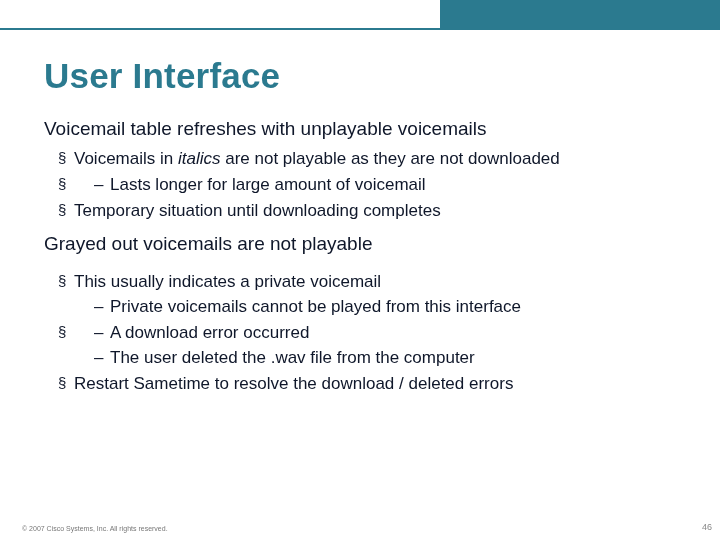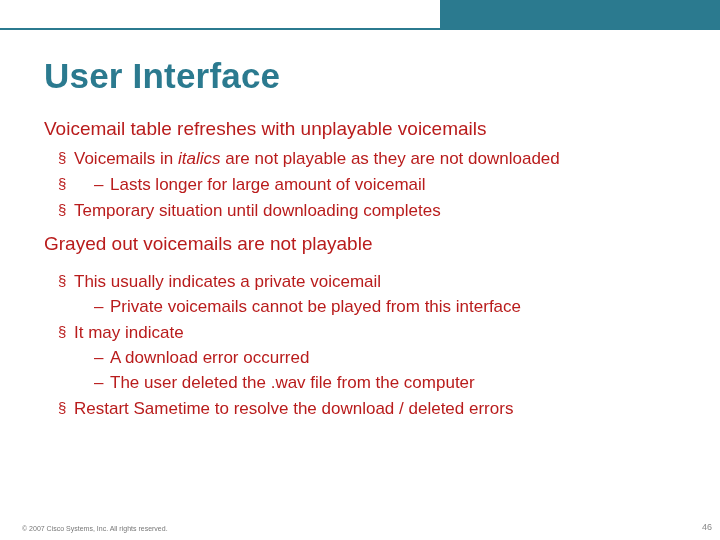--- a/index.html
+++ b/index.html
@@ -2,21 +2,21 @@
 <html><head>
 <meta charset="utf-8">
 <style>
   * { margin: 0; padding: 0; box-sizing: border-box; }
   html, body { width: 720px; height: 540px; font-family: Arial, Helvetica, sans-serif; background: #fff; }
   .slide { width: 720px; height: 540px; position: relative; }
   .topbar { position: absolute; left: 0; top: 0; width: 100%; height: 28px; background: #fff; }
   .topbar-right { position: absolute; right: 0; top: 0; height: 28px; width: 280px; background: #2b7a8f; }
   .topbar-line { position: absolute; left: 0; top: 28px; width: 100%; height: 2px; background: #2b7a8f; }
   .title { position: absolute; left: 44px; top: 56px; font-size: 35px; font-weight: bold; color: #2b7a8f; letter-spacing: 0.2px; }
-  .content { position: absolute; left: 44px; top: 118px; right: 30px; color: #b91c1c; }
+  .content { position: absolute; left: 44px; top: 118px; right: 30px; color: #0f172a; }
   .sub { font-size: 19px; margin-bottom: 8px; }
   ul.blk { list-style: none; margin-left: 14px; }
   ul.blk > li { font-size: 17px; margin: 3px 0 3px 0; padding-left: 16px; position: relative; line-height: 1.35; }
   ul.blk > li::before { content: "§"; position: absolute; left: 0; top: 0; font-size: 15px; }
   ul.dash { list-style: none; margin-left: 20px; }
   ul.dash > li { font-size: 17px; margin: 2px 0; padding-left: 16px; position: relative; line-height: 1.35; }
   ul.dash > li::before { content: "–"; position: absolute; left: 0; top: 0; }
   .italic { font-style: italic; margin-top: 36px; }
   .sub2 { font-size: 19px; margin-top: 10px; margin-bottom: 16px; }
   .footer { position: absolute; left: 22px; bottom: 8px; font-size: 7px; color: #777; }
@@ -50,21 +50,20 @@
 
     <div class="sub2">Grayed out voicemails are not playable</div>
     <ul class="blk">
       <li>
         <span>This usually indicates a private voicemail</span>
         <ul class="dash">
           <li><span>Private voicemails cannot be played from this interface</span></li>
         </ul>
       </li>
       <li>
-        <span>It may indicate</span>
         <ul class="dash">
           <li><span>A download error occurred</span></li>
           <li><span>The user deleted the .wav file from the computer</span></li>
         </ul>
       </li>
       <li><span>Restart Sametime to resolve the download / deleted errors</span></li>
     </ul>
 
   </div>
 

